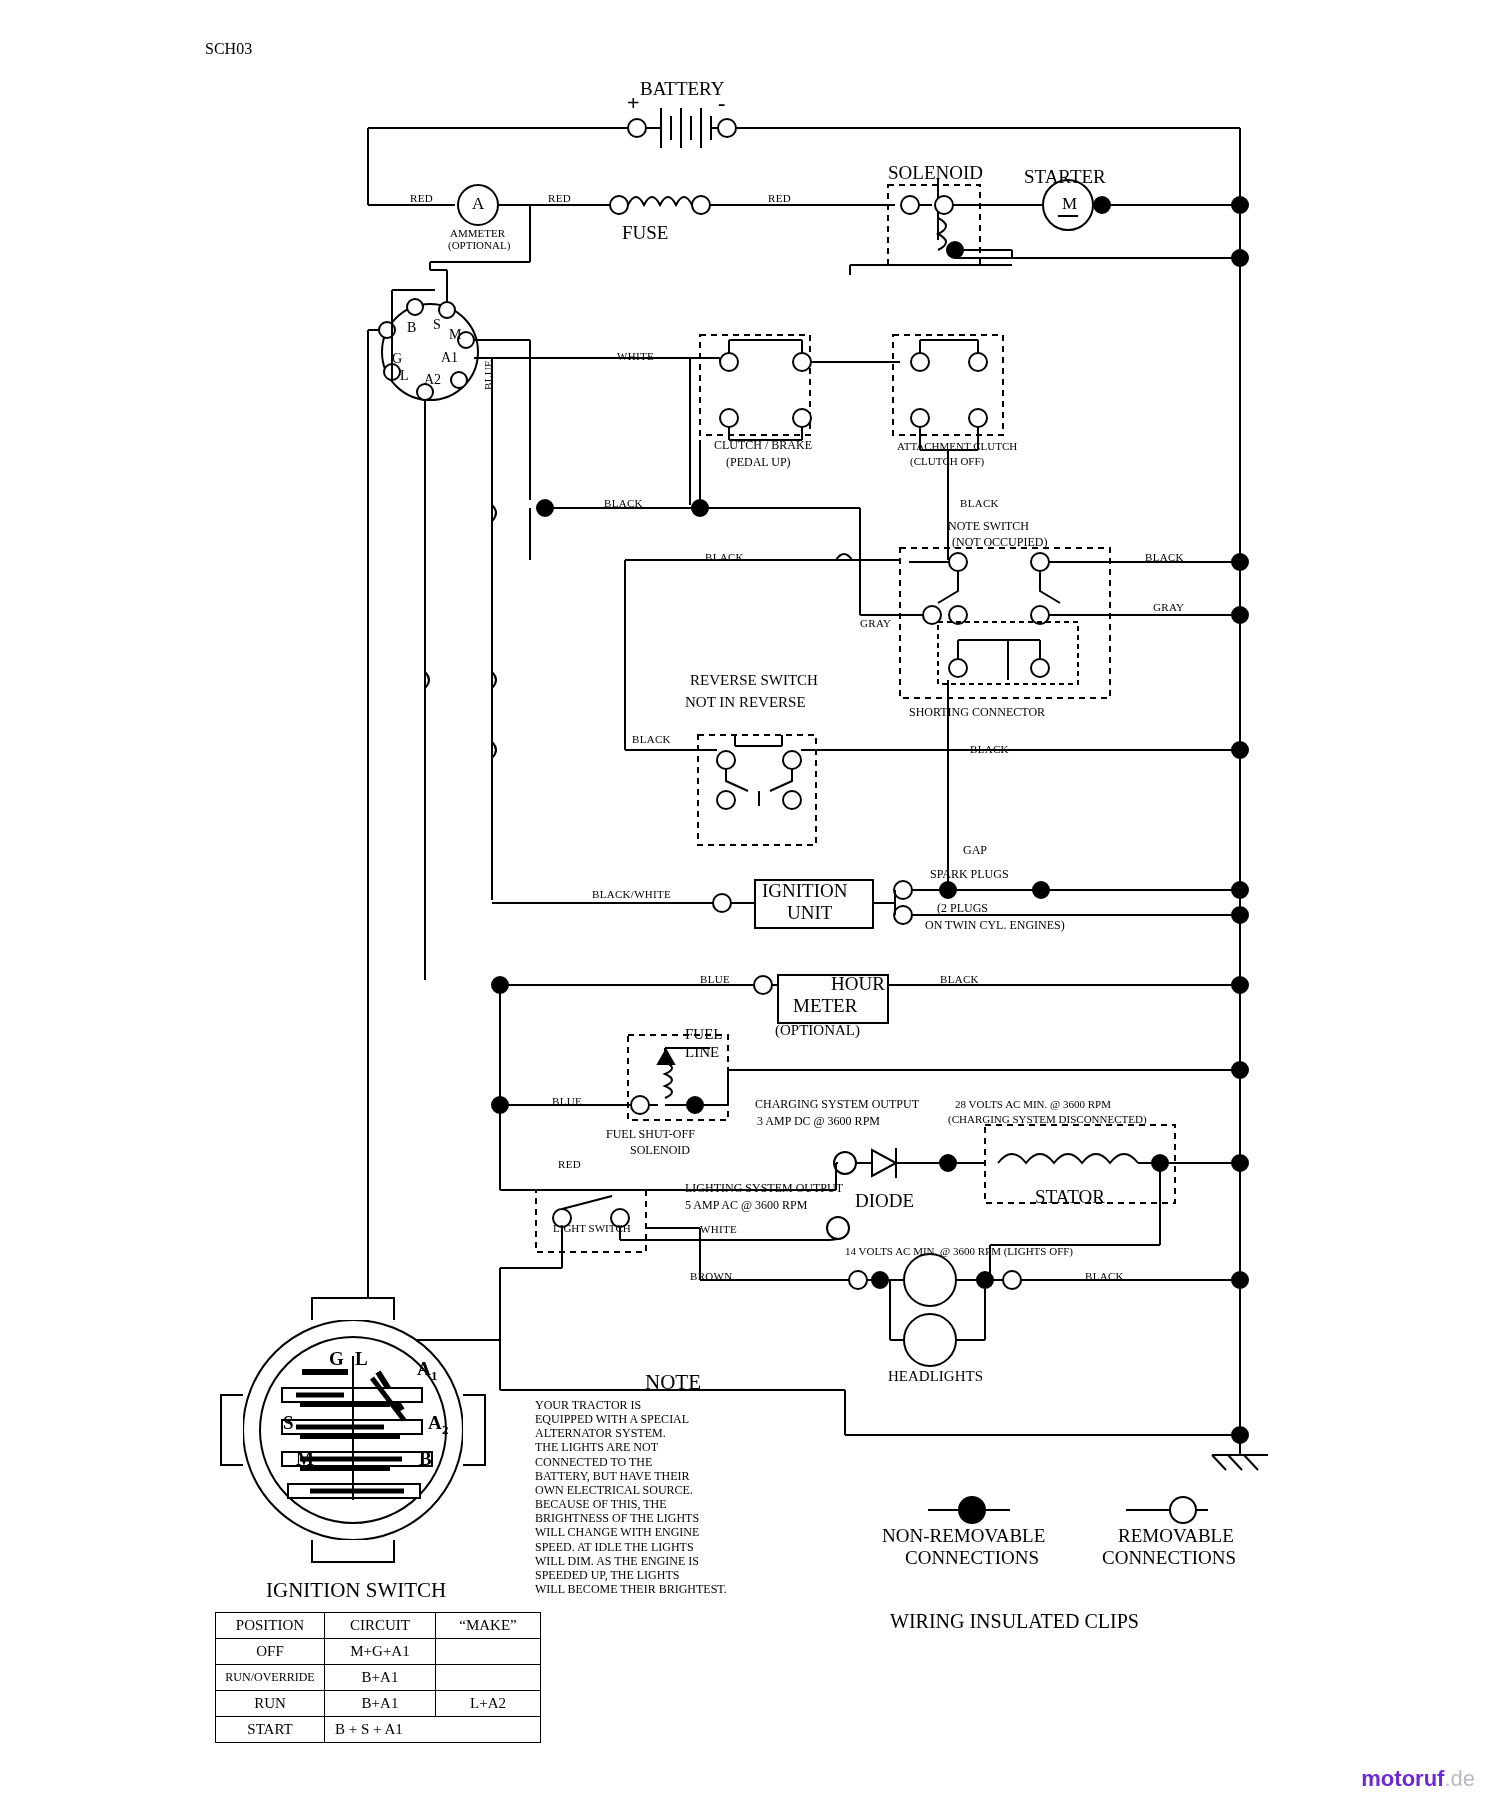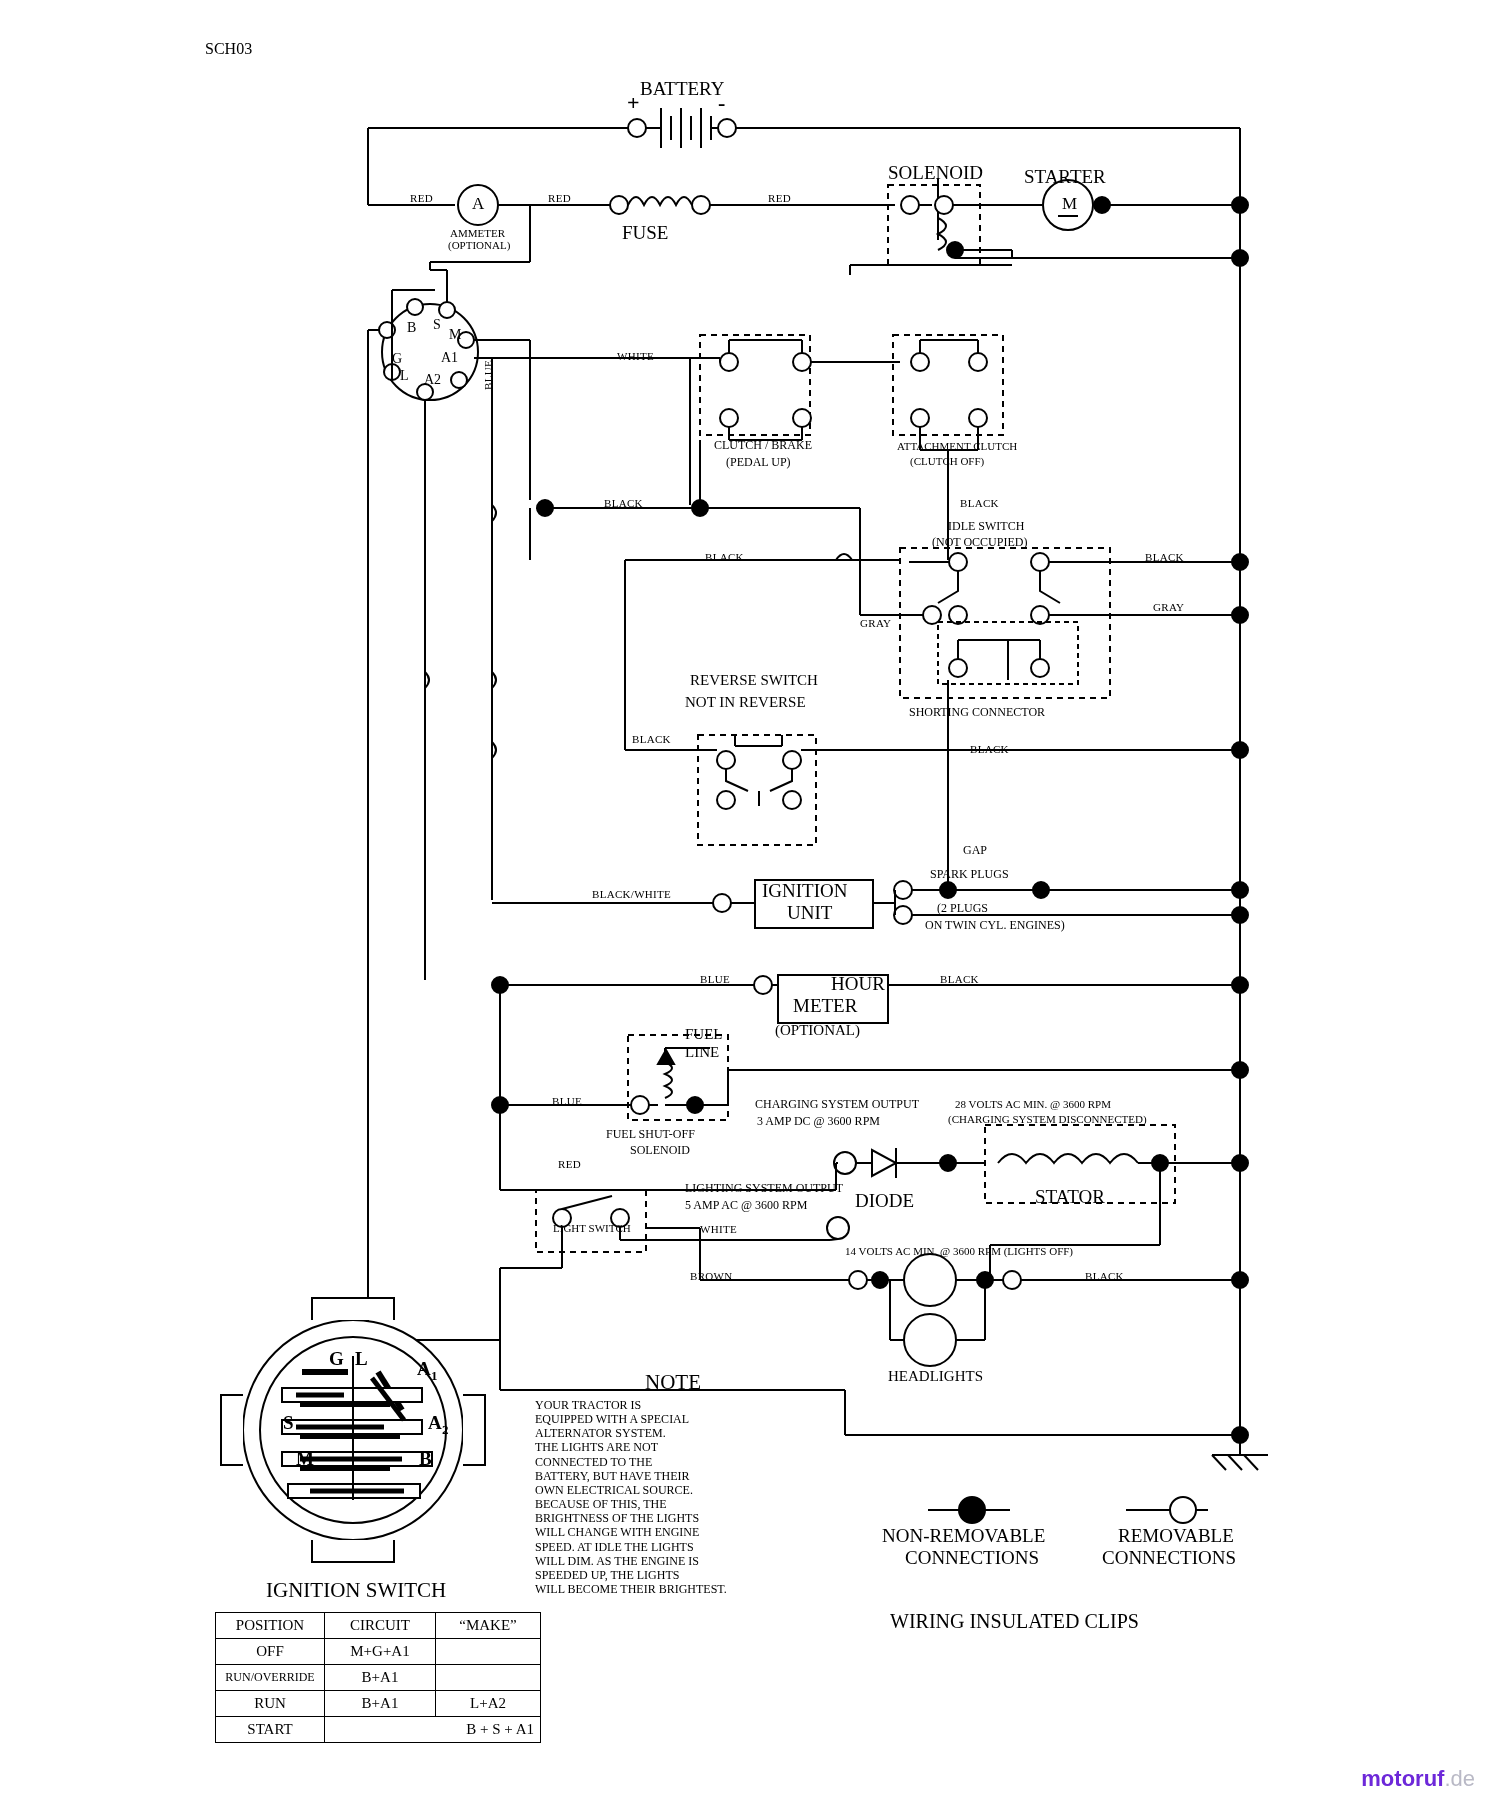--- a/index.html
+++ b/index.html
@@ -380,22 +380,22 @@
 <div class="lbl wire" style="left:482px;top:390px;transform:rotate(-90deg);transform-origin:left top;">BLUE</div>
 
 <div class="lbl wire" style="left:617px;top:350px;">WHITE</div>
 <div class="lbl capsm" style="left:714px;top:438px;">CLUTCH / BRAKE</div>
 <div class="lbl capsm" style="left:726px;top:455px;">(PEDAL UP)</div>
 <div class="lbl sm" style="left:897px;top:440px;">ATTACHMENT CLUTCH</div>
 <div class="lbl sm" style="left:910px;top:455px;">(CLUTCH OFF)</div>
 
 <div class="lbl wire" style="left:604px;top:497px;">BLACK</div>
 <div class="lbl wire" style="left:960px;top:497px;">BLACK</div>
-<div class="lbl capsm" style="left:948px;top:519px;">IDLE SWITCH</div>
-<div class="lbl capsm" style="left:932px;top:535px;font-family:Liberation Serif, serif;">(NOT OCCUPIED)</div>
+<div class="lbl capsm" style="left:948px;top:519px;">NOTE SWITCH</div>
+<div class="lbl capsm" style="left:952px;top:535px;font-family:Liberation Serif, serif;">(NOT OCCUPIED)</div>
 <div class="lbl wire" style="left:705px;top:551px;">BLACK</div>
 <div class="lbl wire" style="left:1145px;top:551px;">BLACK</div>
 <div class="lbl wire" style="left:860px;top:617px;">GRAY</div>
 <div class="lbl wire" style="left:1153px;top:601px;">GRAY</div>
 <div class="lbl capsm" style="left:909px;top:705px;">SHORTING CONNECTOR</div>
 
 <div class="lbl cap" style="left:690px;top:672px;">REVERSE SWITCH</div>
 <div class="lbl cap" style="left:685px;top:694px;">NOT IN REVERSE</div>
 <div class="lbl wire" style="left:632px;top:733px;">BLACK</div>
 <div class="lbl wire" style="left:970px;top:743px;">BLACK</div>
@@ -489,20 +489,20 @@
     <td>B+A1</td>
     <td></td>
   </tr>
   <tr>
     <td>RUN</td>
     <td>B+A1</td>
     <td>L+A2</td>
   </tr>
   <tr>
     <td>START</td>
-    <td colspan="2" style="text-align:right;padding-left:10px;">B + S + A1</td>
+    <td colspan="2" style="text-align:left;padding-left:10px;">B + S + A1</td>
   </tr>
 </tbody>
     </table>
 
 <div class="mot"><b>motoruf</b><span>.de</span></div>
 
 </div>
 
 </body></html>

